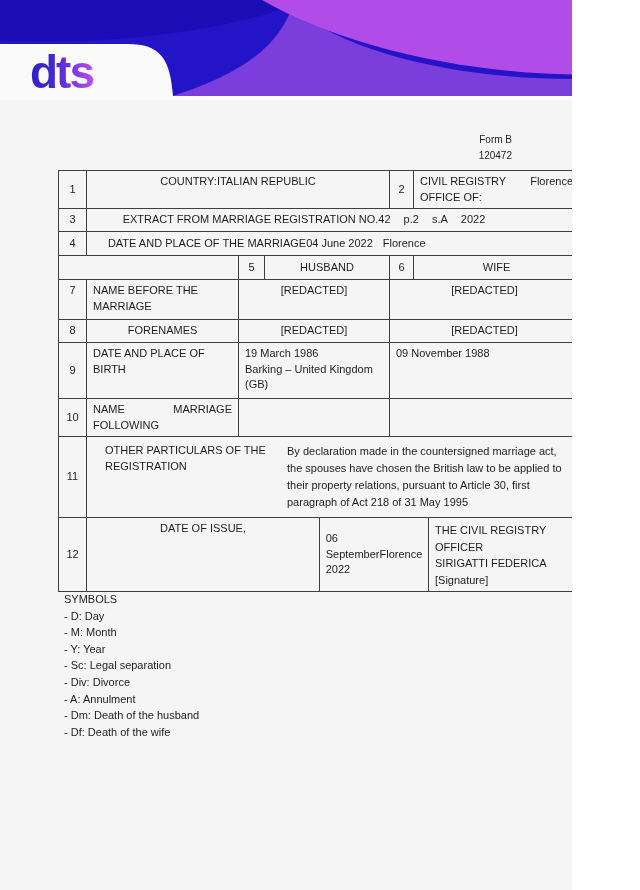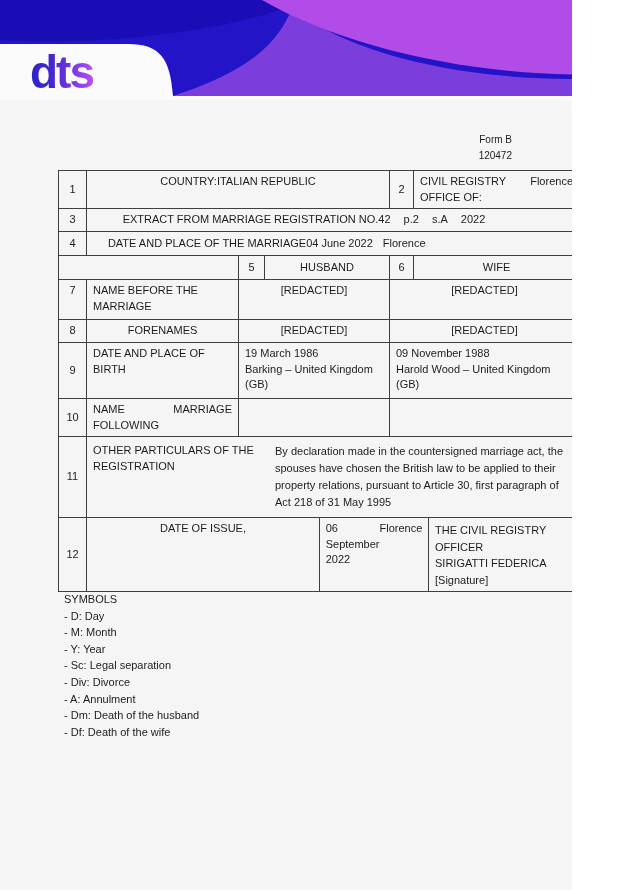--- a/index.html
+++ b/index.html
@@ -48,26 +48,26 @@
   .r56 .c-husb { width:125px; flex:none; }
   .r56 .c-n6 { width:24px; flex:none; }
   .r7 { min-height:40px; }
   .colrow .c-label { width:152px; flex:none; }
   .colrow .c-husb { width:151px; flex:none; }
   .r8 { min-height:23px; }
   .r9 { min-height:56px; }
   .r10 { min-height:38px; }
   .r7 .cn, .r7 .c { align-items:flex-start; }
   .r11 { min-height:74px; }
-  .r11 .free { display:flex; }
+  .r11 .free { display:flex;padding-left:12px; }
   .r11 .lab { width:176px; flex:none; padding:6px 6px; }
   .r11 .para { flex:1 1 auto; padding:6px 9px 6px 0; line-height:17px; }
   .r12 { min-height:55px; }
   .r12 .c-label { width:233px; flex:none; }
-  .r12 .c-date { width:109px; flex:none; }
+  .r12 .c-date { width:109px; flex:none;align-items:center; }
   .r12 .c-off { padding-top:4px; line-height:16.5px; }
   .symbols {
     position:absolute; left:64px; top:591px;
     font-size:11px; line-height:16.6px;
   }
   .symbols .sym-title { margin-bottom:0; }
 </style>
 </head>
 <body>
 
@@ -160,21 +160,20 @@
     <div class="t-row r9 colrow">
       <div class="c w-num cn">9</div>
       <div class="c c-label bl vc">DATE AND PLACE OF BIRTH</div>
       <div class="c c-husb bl">
         <div>19 March 1986</div>
         <div>Barking – United Kingdom</div>
         <div>(GB)</div>
       </div>
       <div class="c grow bl">
         <div>09 November 1988</div>
-        <div>Harold Wood – United Kingdom (GB)</div>
       </div>
     </div>
 
     <div class="t-row r10 colrow">
       <div class="c w-num cn">10</div>
       <div class="c c-label bl vc">
         <div>NAME FOLLOWING</div>
         <div>MARRIAGE</div>
       </div>
       <div class="c c-husb bl"></div>

